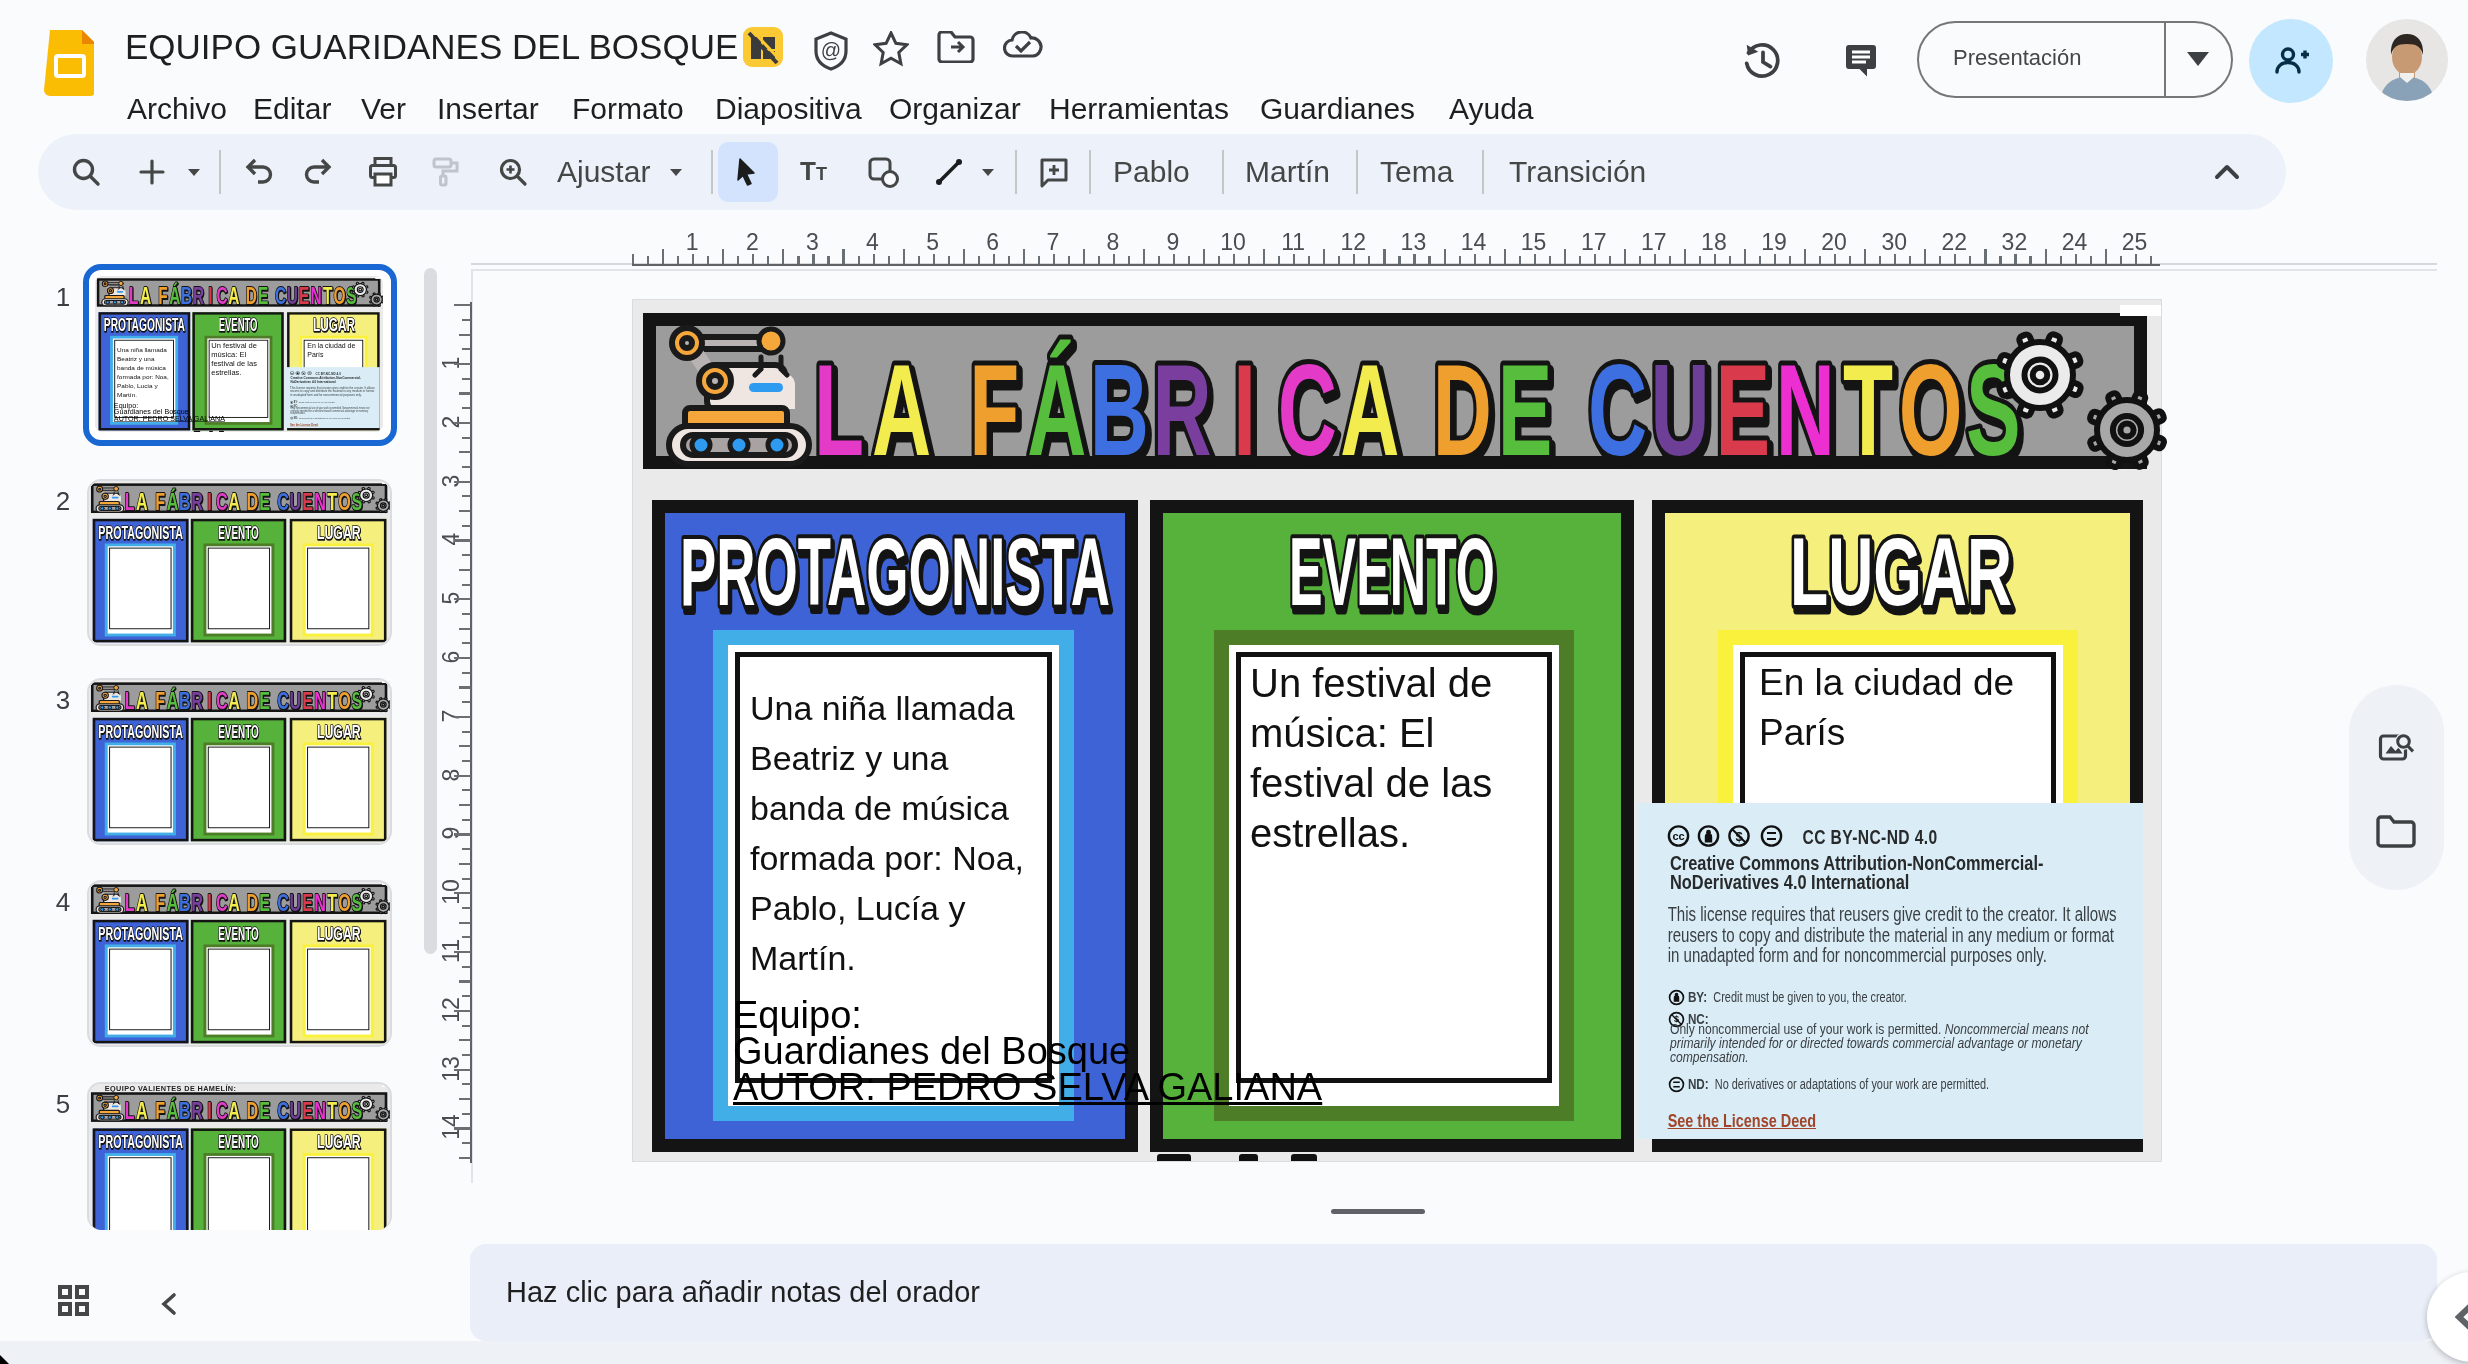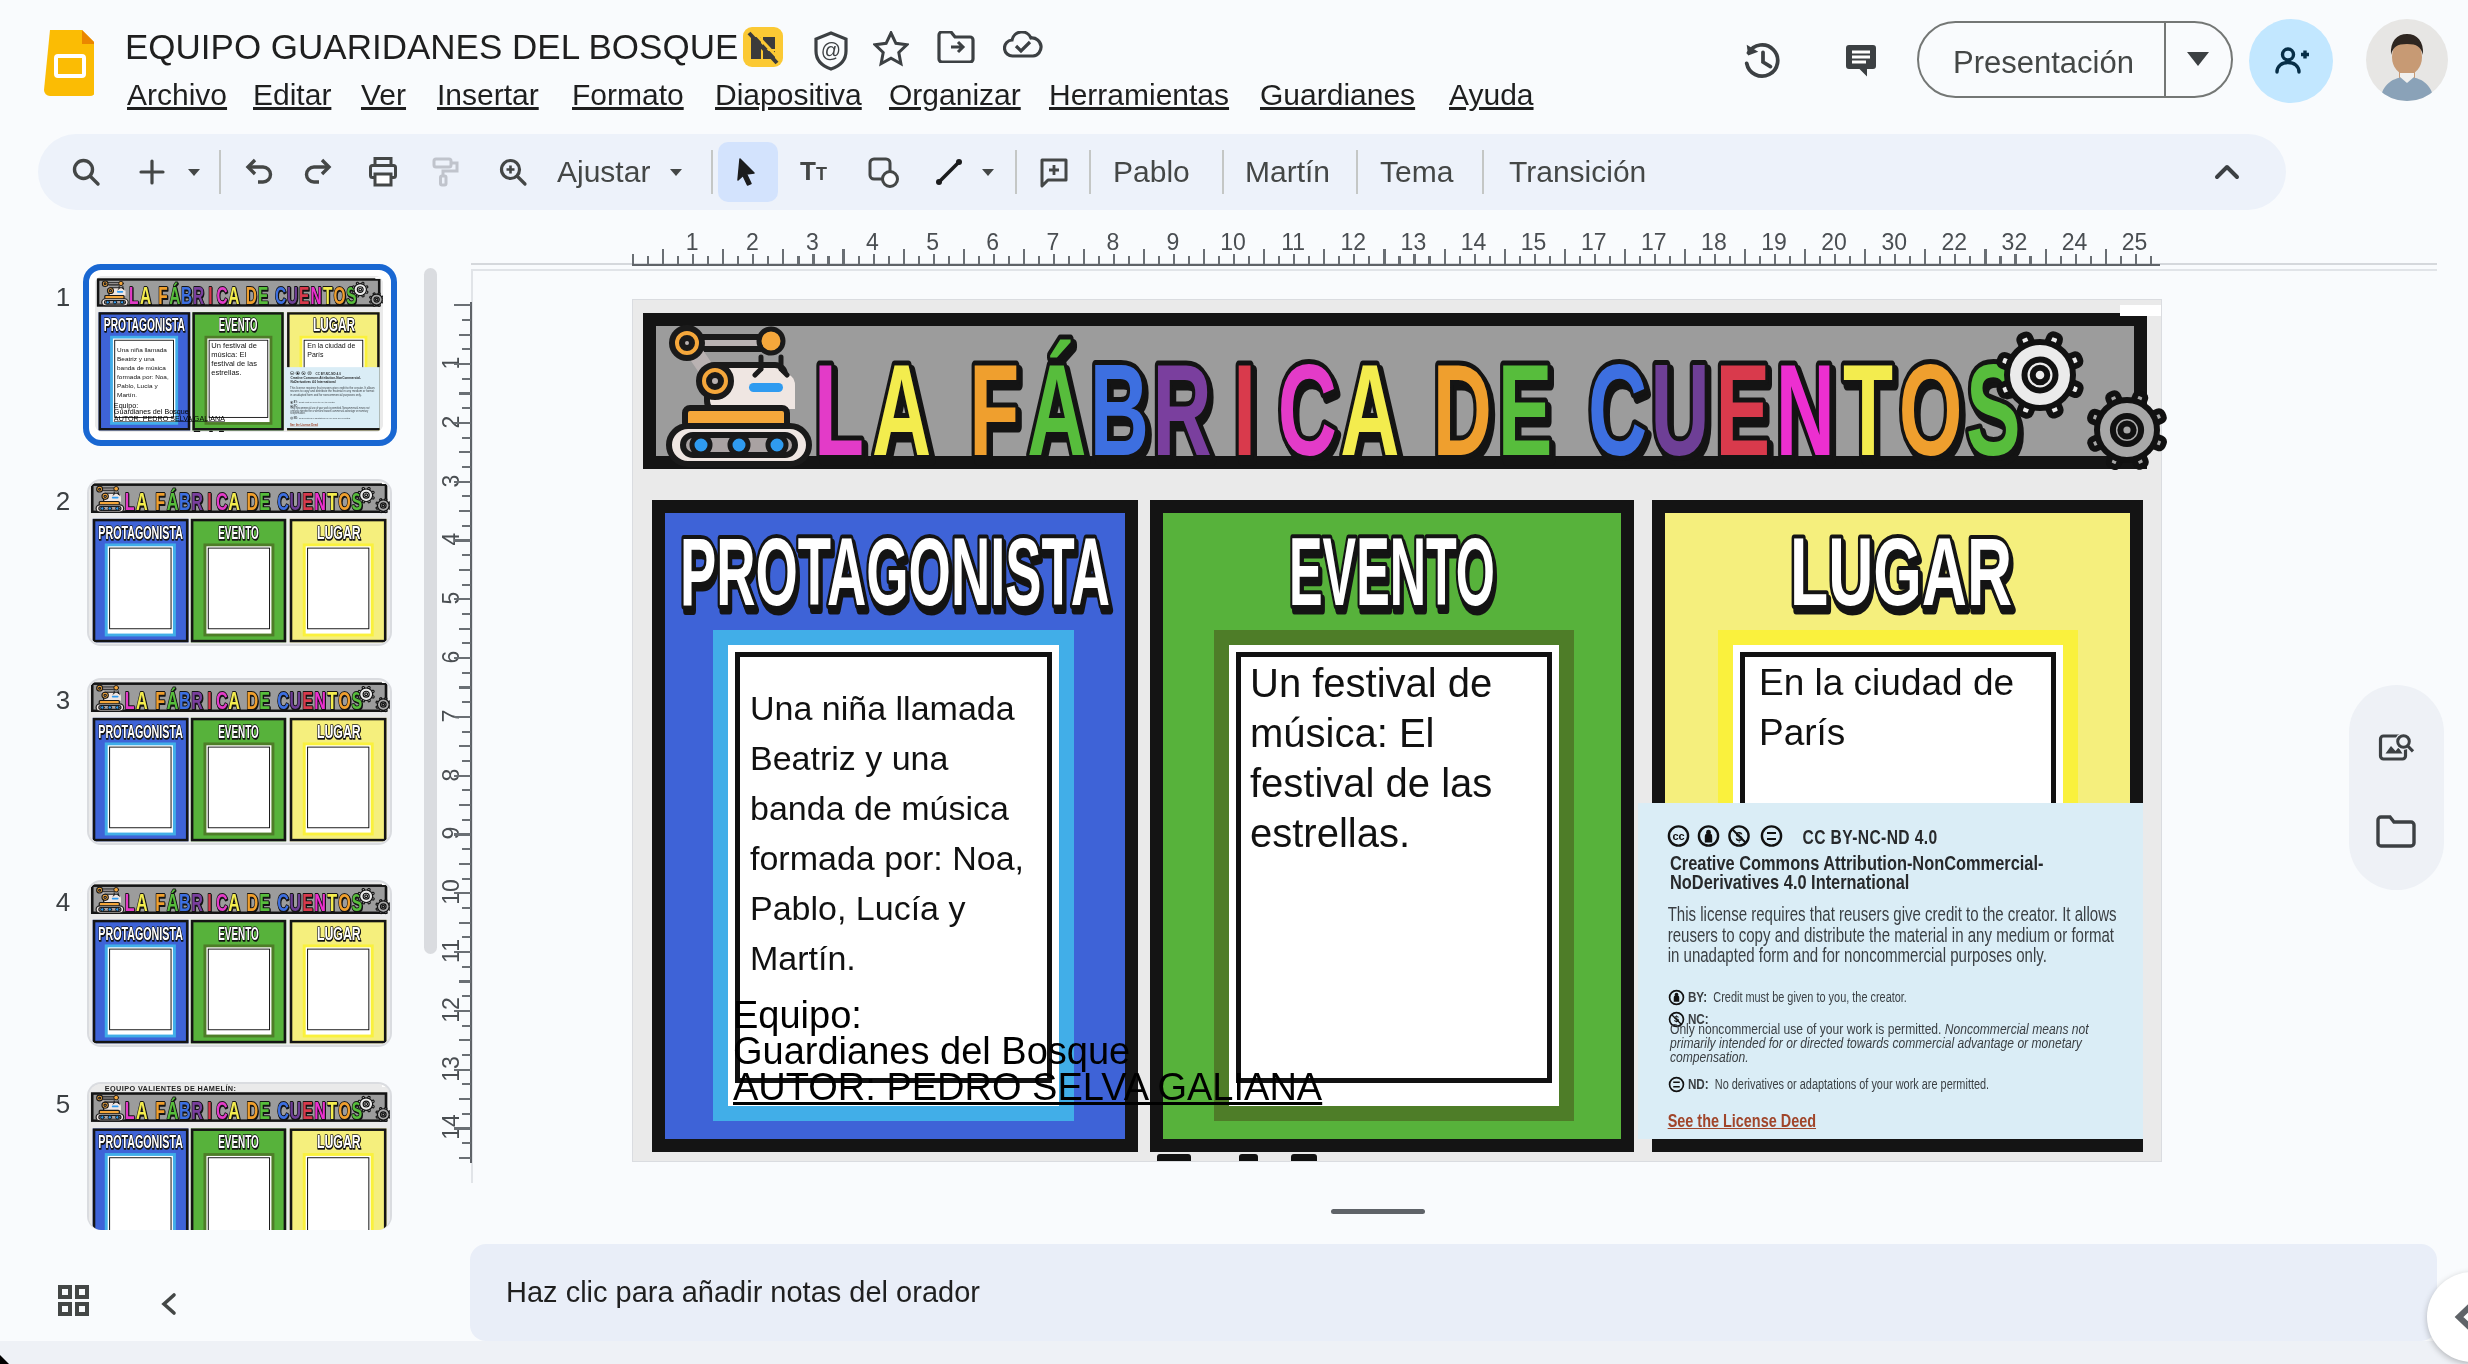--- a/index.html
+++ b/index.html
@@ -3,25 +3,25 @@
 <style>
   * { margin:0; padding:0; box-sizing:border-box; }
   html,body { width:2468px; height:1364px; overflow:hidden; background:#f9fbfd;
     font-family:"Liberation Sans", sans-serif; }
   .abs { position:absolute; }
   
   #slidesicon { position:absolute; left:44px; top:30px; width:50px; height:66px; }
   #doctitle { position:absolute; left:125px; top:27px; font-size:35px; color:#1f1f1f; letter-spacing:0; }
   .titleico { position:absolute; top:31px; }
   #menubar { position:absolute; left:0; top:78px; height:34px; font-size:30px; color:#1f1f1f; }
-  #menubar span { position:absolute; top:0;text-decoration:underline; }
+  #menubar span { position:absolute; top:14px; }
   
   #prespill { position:absolute; left:1917px; top:21px; width:316px; height:77px; border:2px solid #747775;
       border-radius:39px; color:#3c4043; }
-  #prespill .lbl { position:absolute; left:34px; top:22px; font-size:31px; color:#444746; }
+  #prespill .lbl { position:absolute; left:34px; top:22px; font-size:22px; color:#444746; }
   #prespill .div { position:absolute; left:245px; top:0px; width:2px; height:73px; background:#747775; }
   #prespill .car { position:absolute; left:268px; top:29px; width:0; height:0; border-left:11px solid transparent;
       border-right:11px solid transparent; border-top:14px solid #3c4043; }
   #sharebtn { position:absolute; left:2249px; top:19px; width:84px; height:84px; border-radius:50%; background:#c2e7ff;
       display:flex; align-items:center; justify-content:center; }
   #avatar { position:absolute; left:2366px; top:19px; width:82px; height:82px; border-radius:50%; overflow:hidden; }
   
   #toolbar { position:absolute; left:38px; top:134px; width:2248px; height:76px; background:#edf2fa; border-radius:38px; }
   .tbi { width:36px; height:36px; position:absolute; top:-18px; }
   .tbc { width:20px; height:20px; position:absolute; top:-10px; }

